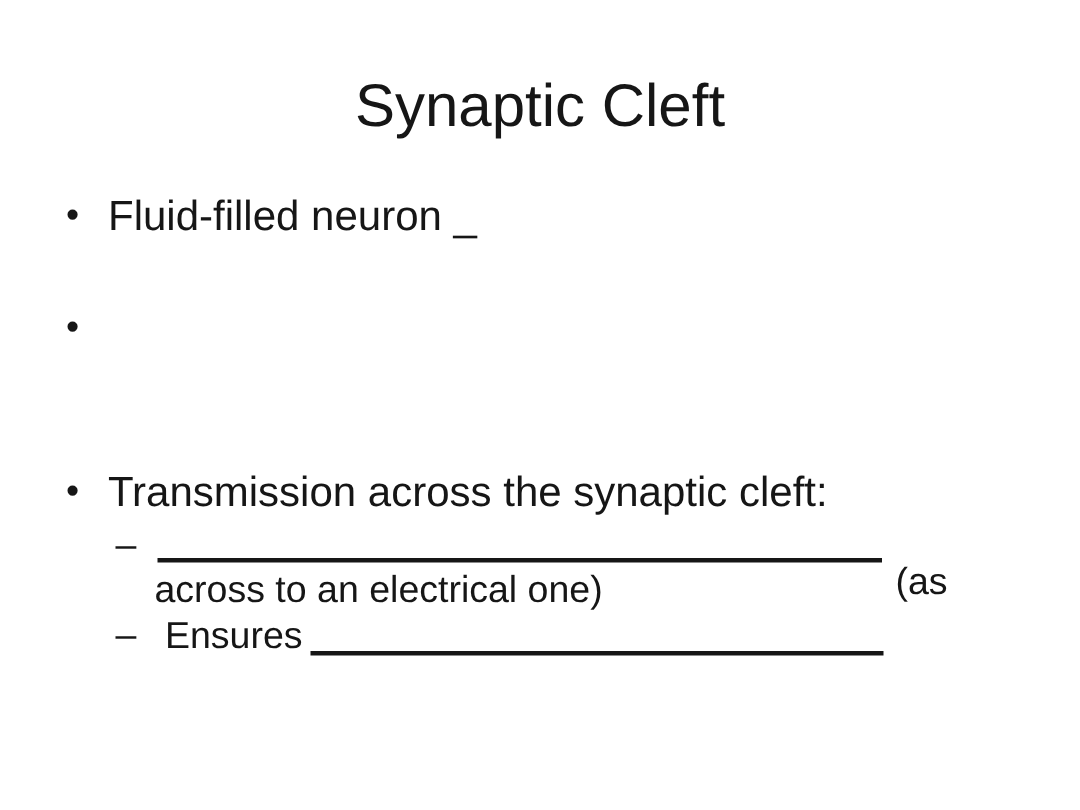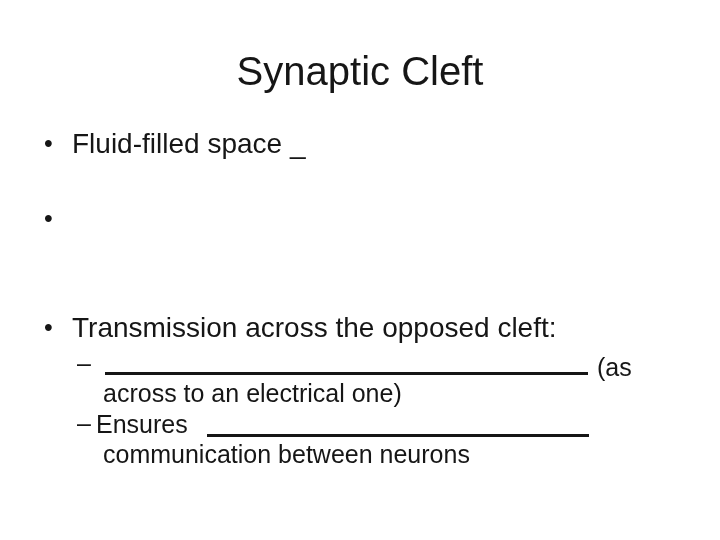--- a/index.html
+++ b/index.html
@@ -46,57 +46,56 @@
   .b1 { top: 127px; }
   .b2 { top: 202px; width: 660px; }
   .b3 { top: 311px; }
   .sub {
     position: absolute;
     font-size: 25px;
     line-height: 29px;
     white-space: nowrap;
   }
   .s1-marker { left: 77px; top: 349px; }
-  .s1-suffix { left: 597px; top: 353px; }
+  .s1-suffix { left: 597px; top: 374px; }
   .s1-line2  { left: 103px; top: 379px; }
   .s2-marker { left: 77px; top: 409px; }
-  .s2-lead   { left: 96px;  top: 410px; }
+  .s2-lead   { left: 110px;  top: 410px; }
   .s2-line2  { left: 103px; top: 440px; }
   .blank-line {
     position: absolute;
     height: 0;
     border-top: 3px solid var(--fg, #161616);
   }
   .blank-1 { left: 105px; top: 372px; width: 483px; }
   .blank-2 { left: 207px; top: 434px; width: 382px; }
 </style>
 </head>
 <body>
 
 <div class="slide">
 
   <h1 class="title">Synaptic Cleft</h1>
 
   <div class="bullet-row b1">
     <span class="marker">•</span>
-    <span>Fluid-filled space _</span>
+    <span>Fluid-filled neuron _</span>
   </div>
 
   <div class="bullet-row b2">
     <span class="marker">•</span>
   </div>
 
   <div class="bullet-row b3">
     <span class="marker">•</span>
-    <span>Transmission across the opposed cleft:</span>
+    <span>Transmission across the synaptic cleft:</span>
   </div>
 
   <span class="sub s1-marker">–</span>
   <div class="blank-line blank-1"></div>
   <span class="sub s1-suffix">(as</span>
   <span class="sub s1-line2">across to an electrical one)</span>
 
   <span class="sub s2-marker">–</span>
   <span class="sub s2-lead">Ensures</span>
   <div class="blank-line blank-2"></div>
-  <span class="sub s2-line2">communication between neurons</span>
 
 </div>
 
 </body></html>

